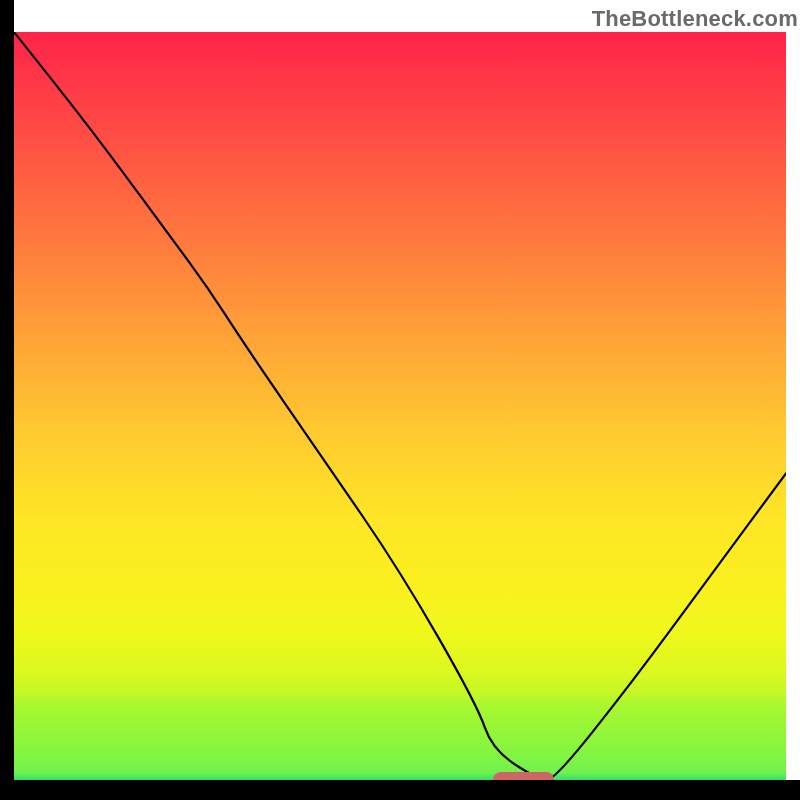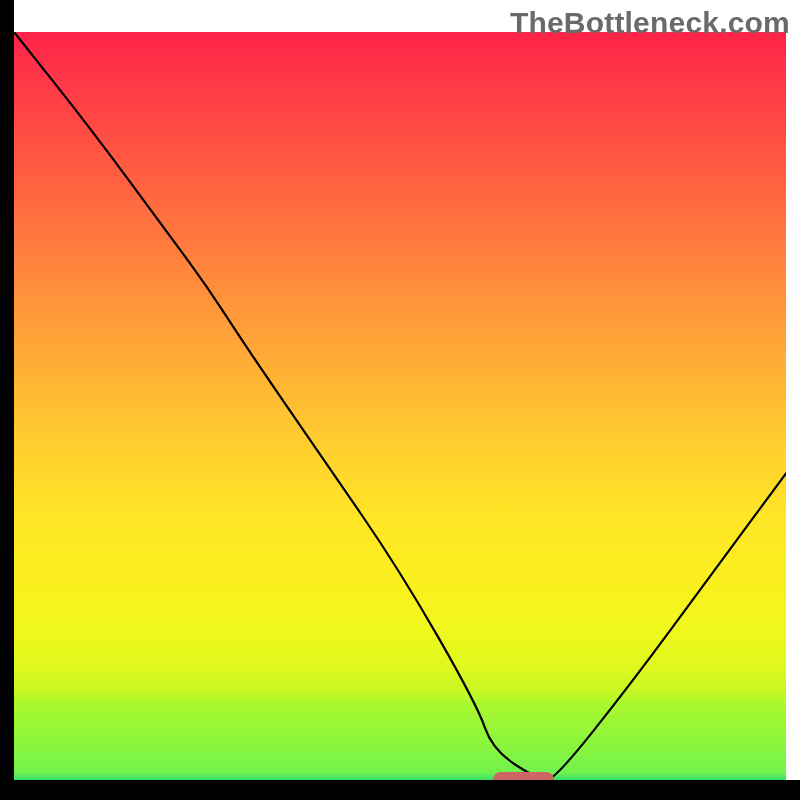--- a/index.html
+++ b/index.html
@@ -11,23 +11,23 @@
     overflow: hidden;
   }
   .chart-container {
     position: relative;
     width: 800px;
     height: 800px;
   }
   .watermark {
     position: absolute;
     top: 6px;
-    right: 10px;
+    right: 2px;
     font-family: Arial, Helvetica, sans-serif;
-    font-size: 30px;
+    font-size: 22px;
     font-weight: 600;
     color: #6a6a6a;
     letter-spacing: 0.2px;
     user-select: none;
   }
   .gradient-area {
     position: absolute;
     left: 14px;
     top: 32px;
     width: 772px;

